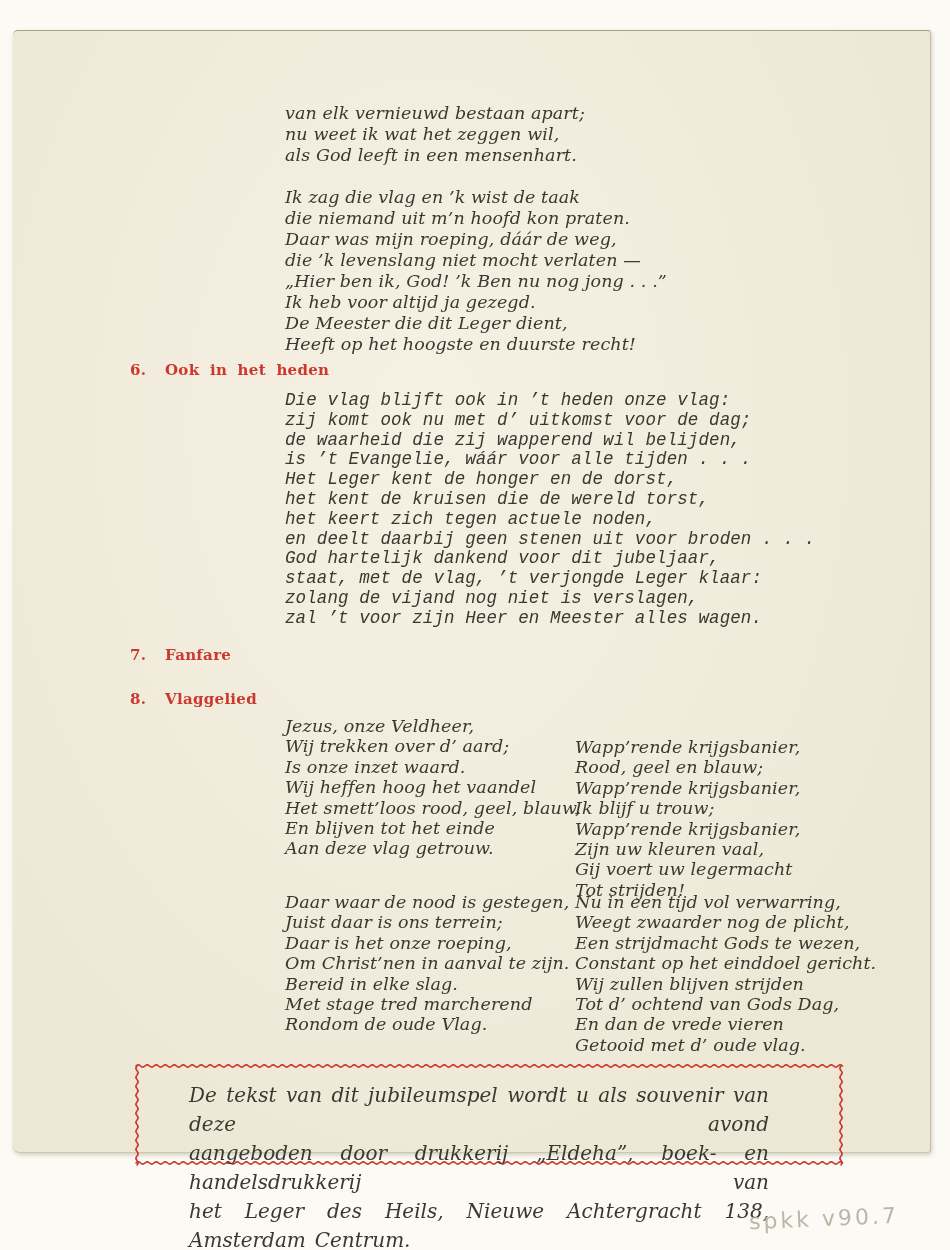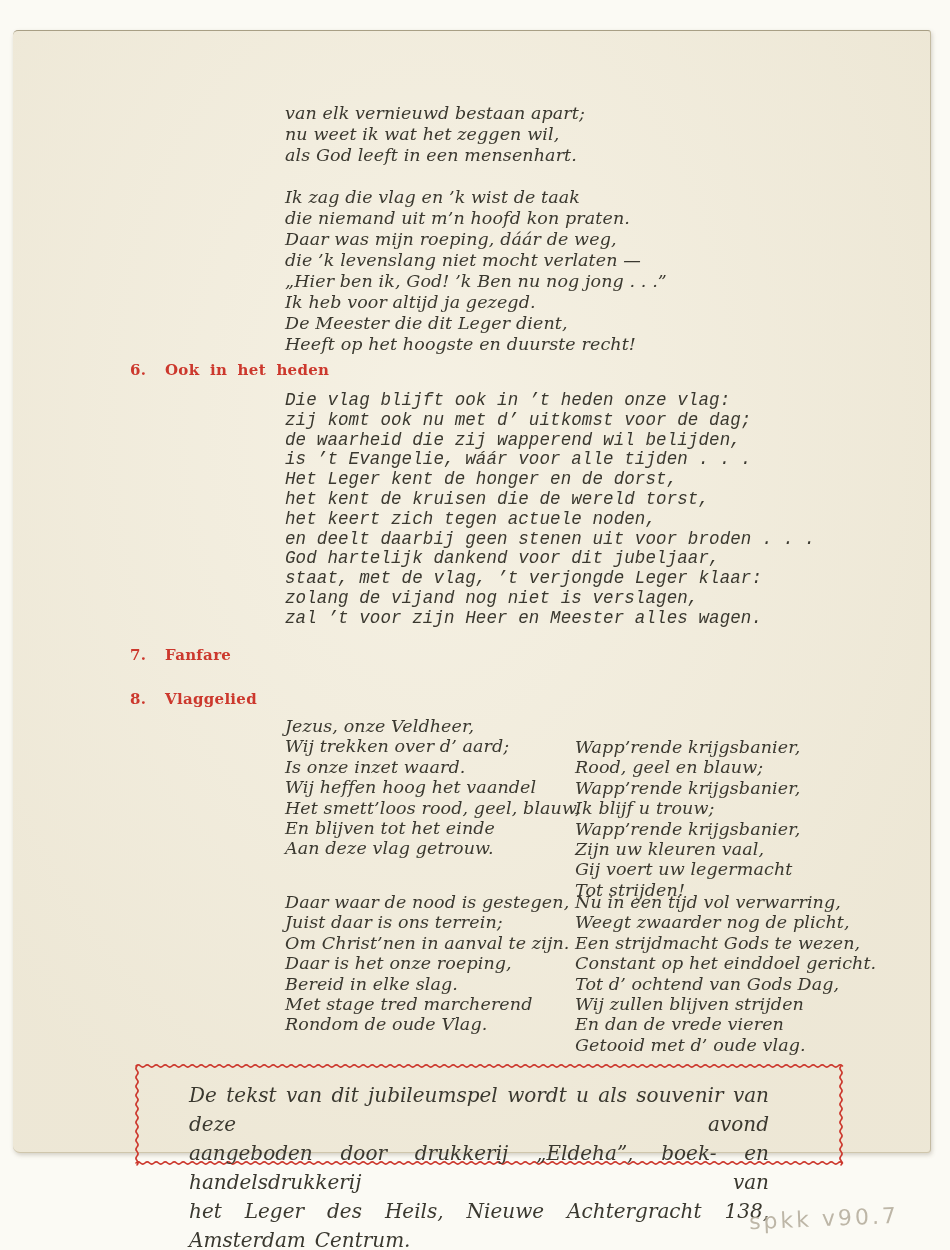--- a/index.html
+++ b/index.html
@@ -145,34 +145,34 @@
       <div class="line">Ik blijf u trouw;</div>
       <div class="line">Wapp’rende krijgsbanier,</div>
       <div class="line">Zijn uw kleuren vaal,</div>
       <div class="line">Gij voert uw legermacht</div>
       <div class="line">Tot strijden!</div>
     </div>
 
   <div class="block verse song" style="left:272px;top:861px;">
       <div class="line">Daar waar de nood is gestegen,</div>
       <div class="line">Juist daar is ons terrein;</div>
+      <div class="line">Daar is het onze roeping,</div>
       <div class="line">Om Christ’nen in aanval te zijn.</div>
-      <div class="line">Daar is het onze roeping,</div>
       <div class="line">Bereid in elke slag.</div>
       <div class="line">Met stage tred marcherend</div>
       <div class="line">Rondom de oude Vlag.</div>
     </div>
 
   <div class="block verse song" style="left:562px;top:861px;">
       <div class="line">Nu in een tijd vol verwarring,</div>
       <div class="line">Weegt zwaarder nog de plicht,</div>
       <div class="line">Een strijdmacht Gods te wezen,</div>
       <div class="line">Constant op het einddoel gericht.</div>
+      <div class="line">Wij zullen blijven strijden</div>
       <div class="line">Tot d’ ochtend van Gods Dag,</div>
-      <div class="line">Wij zullen blijven strijden</div>
       <div class="line">En dan de vrede vieren</div>
       <div class="line">Getooid met d’ oude vlag.</div>
     </div>
 
   <div class="colophon-box">
     <svg id="wavy-border" width="712" height="106" viewBox="0 0 712 106">
         <path d="M 3 4 q 2.25 -2.2 4.5 0 q 2.25 2.2 4.5 0 q 2.25 -2.2 4.5 0 q 2.25 2.2 4.5 0 q 2.25 -2.2 4.5 0 q 2.25 2.2 4.5 0 q 2.25 -2.2 4.5 0 q 2.25 2.2 4.5 0 q 2.25 -2.2 4.5 0 q 2.25 2.2 4.5 0 q 2.25 -2.2 4.5 0 q 2.25 2.2 4.5 0 q 2.25 -2.2 4.5 0 q 2.25 2.2 4.5 0 q 2.25 -2.2 4.5 0 q 2.25 2.2 4.5 0 q 2.25 -2.2 4.5 0 q 2.25 2.2 4.5 0 q 2.25 -2.2 4.5 0 q 2.25 2.2 4.5 0 q 2.25 -2.2 4.5 0 q 2.25 2.2 4.5 0 q 2.25 -2.2 4.5 0 q 2.25 2.2 4.5 0 q 2.25 -2.2 4.5 0 q 2.25 2.2 4.5 0 q 2.25 -2.2 4.5 0 q 2.25 2.2 4.5 0 q 2.25 -2.2 4.5 0 q 2.25 2.2 4.5 0 q 2.25 -2.2 4.5 0 q 2.25 2.2 4.5 0 q 2.25 -2.2 4.5 0 q 2.25 2.2 4.5 0 q 2.25 -2.2 4.5 0 q 2.25 2.2 4.5 0 q 2.25 -2.2 4.5 0 q 2.25 2.2 4.5 0 q 2.25 -2.2 4.5 0 q 2.25 2.2 4.5 0 q 2.25 -2.2 4.5 0 q 2.25 2.2 4.5 0 q 2.25 -2.2 4.5 0 q 2.25 2.2 4.5 0 q 2.25 -2.2 4.5 0 q 2.25 2.2 4.5 0 q 2.25 -2.2 4.5 0 q 2.25 2.2 4.5 0 q 2.25 -2.2 4.5 0 q 2.25 2.2 4.5 0 q 2.25 -2.2 4.5 0 q 2.25 2.2 4.5 0 q 2.25 -2.2 4.5 0 q 2.25 2.2 4.5 0 q 2.25 -2.2 4.5 0 q 2.25 2.2 4.5 0 q 2.25 -2.2 4.5 0 q 2.25 2.2 4.5 0 q 2.25 -2.2 4.5 0 q 2.25 2.2 4.5 0 q 2.25 -2.2 4.5 0 q 2.25 2.2 4.5 0 q 2.25 -2.2 4.5 0 q 2.25 2.2 4.5 0 q 2.25 -2.2 4.5 0 q 2.25 2.2 4.5 0 q 2.25 -2.2 4.5 0 q 2.25 2.2 4.5 0 q 2.25 -2.2 4.5 0 q 2.25 2.2 4.5 0 q 2.25 -2.2 4.5 0 q 2.25 2.2 4.5 0 q 2.25 -2.2 4.5 0 q 2.25 2.2 4.5 0 q 2.25 -2.2 4.5 0 q 2.25 2.2 4.5 0 q 2.25 -2.2 4.5 0 q 2.25 2.2 4.5 0 q 2.25 -2.2 4.5 0 q 2.25 2.2 4.5 0 q 2.25 -2.2 4.5 0 q 2.25 2.2 4.5 0 q 2.25 -2.2 4.5 0 q 2.25 2.2 4.5 0 q 2.25 -2.2 4.5 0 q 2.25 2.2 4.5 0 q 2.25 -2.2 4.5 0 q 2.25 2.2 4.5 0 q 2.25 -2.2 4.5 0 q 2.25 2.2 4.5 0 q 2.25 -2.2 4.5 0 q 2.25 2.2 4.5 0 q 2.25 -2.2 4.5 0 q 2.25 2.2 4.5 0 q 2.25 -2.2 4.5 0 q 2.25 2.2 4.5 0 q 2.25 -2.2 4.5 0 q 2.25 2.2 4.5 0 q 2.25 -2.2 4.5 0 q 2.25 2.2 4.5 0 q 2.25 -2.2 4.5 0 q 2.25 2.2 4.5 0 q 2.25 -2.2 4.5 0 q 2.25 2.2 4.5 0 q 2.25 -2.2 4.5 0 q 2.25 2.2 4.5 0 q 2.25 -2.2 4.5 0 q 2.25 2.2 4.5 0 q 2.25 -2.2 4.5 0 q 2.25 2.2 4.5 0 q 2.25 -2.2 4.5 0 q 2.25 2.2 4.5 0 q 2.25 -2.2 4.5 0 q 2.25 2.2 4.5 0 q 2.25 -2.2 4.5 0 q 2.25 2.2 4.5 0 q 2.25 -2.2 4.5 0 q 2.25 2.2 4.5 0 q 2.25 -2.2 4.5 0 q 2.25 2.2 4.5 0 q 2.25 -2.2 4.5 0 q 2.25 2.2 4.5 0 q 2.25 -2.2 4.5 0 q 2.25 2.2 4.5 0 q 2.25 -2.2 4.5 0 q 2.25 2.2 4.5 0 q 2.25 -2.2 4.5 0 q 2.25 2.2 4.5 0 q 2.25 -2.2 4.5 0 q 2.25 2.2 4.5 0 q 2.25 -2.2 4.5 0 q 2.25 2.2 4.5 0 q 2.25 -2.2 4.5 0 q 2.25 2.2 4.5 0 q 2.25 -2.2 4.5 0 q 2.25 2.2 4.5 0 q 2.25 -2.2 4.5 0 q 2.25 2.2 4.5 0 q 2.25 -2.2 4.5 0 q 2.25 2.2 4.5 0 q 2.25 -2.2 4.5 0 q 2.25 2.2 4.5 0 q 2.25 -2.2 4.5 0 q 2.25 2.2 4.5 0 q 2.25 -2.2 4.5 0 q 2.25 2.2 4.5 0 q 2.25 -2.2 4.5 0 q 2.25 2.2 4.5 0 q 2.25 -2.2 4.5 0 q 2.25 2.2 4.5 0 q 2.25 -2.2 4.5 0 q 2.25 2.2 4.5 0 q 2.25 -2.2 4.5 0 q 2.25 2.2 4.5 0 q 2.25 -2.2 4.5 0 q 2.25 2.2 4.5 0 q 2.25 -2.2 4.5 0" fill="none" stroke="#cc382d" stroke-width="1.6" stroke-linecap="round"></path>
         <path d="M 3 101 q 2.25 -2.2 4.5 0 q 2.25 2.2 4.5 0 q 2.25 -2.2 4.5 0 q 2.25 2.2 4.5 0 q 2.25 -2.2 4.5 0 q 2.25 2.2 4.5 0 q 2.25 -2.2 4.5 0 q 2.25 2.2 4.5 0 q 2.25 -2.2 4.5 0 q 2.25 2.2 4.5 0 q 2.25 -2.2 4.5 0 q 2.25 2.2 4.5 0 q 2.25 -2.2 4.5 0 q 2.25 2.2 4.5 0 q 2.25 -2.2 4.5 0 q 2.25 2.2 4.5 0 q 2.25 -2.2 4.5 0 q 2.25 2.2 4.5 0 q 2.25 -2.2 4.5 0 q 2.25 2.2 4.5 0 q 2.25 -2.2 4.5 0 q 2.25 2.2 4.5 0 q 2.25 -2.2 4.5 0 q 2.25 2.2 4.5 0 q 2.25 -2.2 4.5 0 q 2.25 2.2 4.5 0 q 2.25 -2.2 4.5 0 q 2.25 2.2 4.5 0 q 2.25 -2.2 4.5 0 q 2.25 2.2 4.5 0 q 2.25 -2.2 4.5 0 q 2.25 2.2 4.5 0 q 2.25 -2.2 4.5 0 q 2.25 2.2 4.5 0 q 2.25 -2.2 4.5 0 q 2.25 2.2 4.5 0 q 2.25 -2.2 4.5 0 q 2.25 2.2 4.5 0 q 2.25 -2.2 4.5 0 q 2.25 2.2 4.5 0 q 2.25 -2.2 4.5 0 q 2.25 2.2 4.5 0 q 2.25 -2.2 4.5 0 q 2.25 2.2 4.5 0 q 2.25 -2.2 4.5 0 q 2.25 2.2 4.5 0 q 2.25 -2.2 4.5 0 q 2.25 2.2 4.5 0 q 2.25 -2.2 4.5 0 q 2.25 2.2 4.5 0 q 2.25 -2.2 4.5 0 q 2.25 2.2 4.5 0 q 2.25 -2.2 4.5 0 q 2.25 2.2 4.5 0 q 2.25 -2.2 4.5 0 q 2.25 2.2 4.5 0 q 2.25 -2.2 4.5 0 q 2.25 2.2 4.5 0 q 2.25 -2.2 4.5 0 q 2.25 2.2 4.5 0 q 2.25 -2.2 4.5 0 q 2.25 2.2 4.5 0 q 2.25 -2.2 4.5 0 q 2.25 2.2 4.5 0 q 2.25 -2.2 4.5 0 q 2.25 2.2 4.5 0 q 2.25 -2.2 4.5 0 q 2.25 2.2 4.5 0 q 2.25 -2.2 4.5 0 q 2.25 2.2 4.5 0 q 2.25 -2.2 4.5 0 q 2.25 2.2 4.5 0 q 2.25 -2.2 4.5 0 q 2.25 2.2 4.5 0 q 2.25 -2.2 4.5 0 q 2.25 2.2 4.5 0 q 2.25 -2.2 4.5 0 q 2.25 2.2 4.5 0 q 2.25 -2.2 4.5 0 q 2.25 2.2 4.5 0 q 2.25 -2.2 4.5 0 q 2.25 2.2 4.5 0 q 2.25 -2.2 4.5 0 q 2.25 2.2 4.5 0 q 2.25 -2.2 4.5 0 q 2.25 2.2 4.5 0 q 2.25 -2.2 4.5 0 q 2.25 2.2 4.5 0 q 2.25 -2.2 4.5 0 q 2.25 2.2 4.5 0 q 2.25 -2.2 4.5 0 q 2.25 2.2 4.5 0 q 2.25 -2.2 4.5 0 q 2.25 2.2 4.5 0 q 2.25 -2.2 4.5 0 q 2.25 2.2 4.5 0 q 2.25 -2.2 4.5 0 q 2.25 2.2 4.5 0 q 2.25 -2.2 4.5 0 q 2.25 2.2 4.5 0 q 2.25 -2.2 4.5 0 q 2.25 2.2 4.5 0 q 2.25 -2.2 4.5 0 q 2.25 2.2 4.5 0 q 2.25 -2.2 4.5 0 q 2.25 2.2 4.5 0 q 2.25 -2.2 4.5 0 q 2.25 2.2 4.5 0 q 2.25 -2.2 4.5 0 q 2.25 2.2 4.5 0 q 2.25 -2.2 4.5 0 q 2.25 2.2 4.5 0 q 2.25 -2.2 4.5 0 q 2.25 2.2 4.5 0 q 2.25 -2.2 4.5 0 q 2.25 2.2 4.5 0 q 2.25 -2.2 4.5 0 q 2.25 2.2 4.5 0 q 2.25 -2.2 4.5 0 q 2.25 2.2 4.5 0 q 2.25 -2.2 4.5 0 q 2.25 2.2 4.5 0 q 2.25 -2.2 4.5 0 q 2.25 2.2 4.5 0 q 2.25 -2.2 4.5 0 q 2.25 2.2 4.5 0 q 2.25 -2.2 4.5 0 q 2.25 2.2 4.5 0 q 2.25 -2.2 4.5 0 q 2.25 2.2 4.5 0 q 2.25 -2.2 4.5 0 q 2.25 2.2 4.5 0 q 2.25 -2.2 4.5 0 q 2.25 2.2 4.5 0 q 2.25 -2.2 4.5 0 q 2.25 2.2 4.5 0 q 2.25 -2.2 4.5 0 q 2.25 2.2 4.5 0 q 2.25 -2.2 4.5 0 q 2.25 2.2 4.5 0 q 2.25 -2.2 4.5 0 q 2.25 2.2 4.5 0 q 2.25 -2.2 4.5 0 q 2.25 2.2 4.5 0 q 2.25 -2.2 4.5 0 q 2.25 2.2 4.5 0 q 2.25 -2.2 4.5 0 q 2.25 2.2 4.5 0 q 2.25 -2.2 4.5 0 q 2.25 2.2 4.5 0 q 2.25 -2.2 4.5 0 q 2.25 2.2 4.5 0 q 2.25 -2.2 4.5 0 q 2.25 2.2 4.5 0 q 2.25 -2.2 4.5 0 q 2.25 2.2 4.5 0 q 2.25 -2.2 4.5 0" fill="none" stroke="#cc382d" stroke-width="1.6" stroke-linecap="round"></path>
         <path d="M 4 4 q -2.2 2.25 0 4.5 q 2.2 2.25 0 4.5 q -2.2 2.25 0 4.5 q 2.2 2.25 0 4.5 q -2.2 2.25 0 4.5 q 2.2 2.25 0 4.5 q -2.2 2.25 0 4.5 q 2.2 2.25 0 4.5 q -2.2 2.25 0 4.5 q 2.2 2.25 0 4.5 q -2.2 2.25 0 4.5 q 2.2 2.25 0 4.5 q -2.2 2.25 0 4.5 q 2.2 2.25 0 4.5 q -2.2 2.25 0 4.5 q 2.2 2.25 0 4.5 q -2.2 2.25 0 4.5 q 2.2 2.25 0 4.5 q -2.2 2.25 0 4.5 q 2.2 2.25 0 4.5 q -2.2 2.25 0 4.5 q 2.2 2.25 0 4.5" fill="none" stroke="#cc382d" stroke-width="1.6" stroke-linecap="round"></path>
         <path d="M 708 4 q -2.2 2.25 0 4.5 q 2.2 2.25 0 4.5 q -2.2 2.25 0 4.5 q 2.2 2.25 0 4.5 q -2.2 2.25 0 4.5 q 2.2 2.25 0 4.5 q -2.2 2.25 0 4.5 q 2.2 2.25 0 4.5 q -2.2 2.25 0 4.5 q 2.2 2.25 0 4.5 q -2.2 2.25 0 4.5 q 2.2 2.25 0 4.5 q -2.2 2.25 0 4.5 q 2.2 2.25 0 4.5 q -2.2 2.25 0 4.5 q 2.2 2.25 0 4.5 q -2.2 2.25 0 4.5 q 2.2 2.25 0 4.5 q -2.2 2.25 0 4.5 q 2.2 2.25 0 4.5 q -2.2 2.25 0 4.5 q 2.2 2.25 0 4.5" fill="none" stroke="#cc382d" stroke-width="1.6" stroke-linecap="round"></path>

